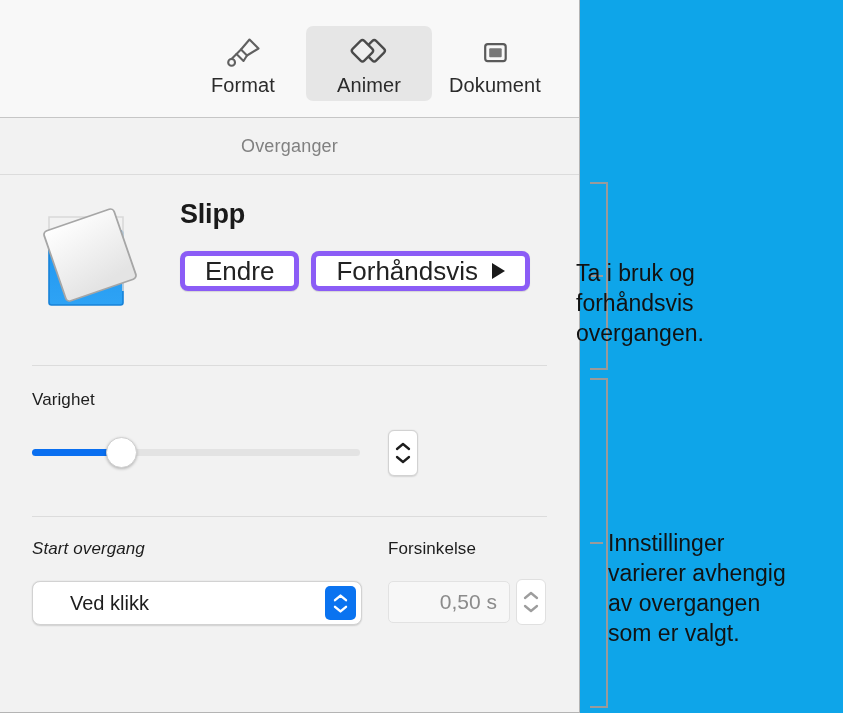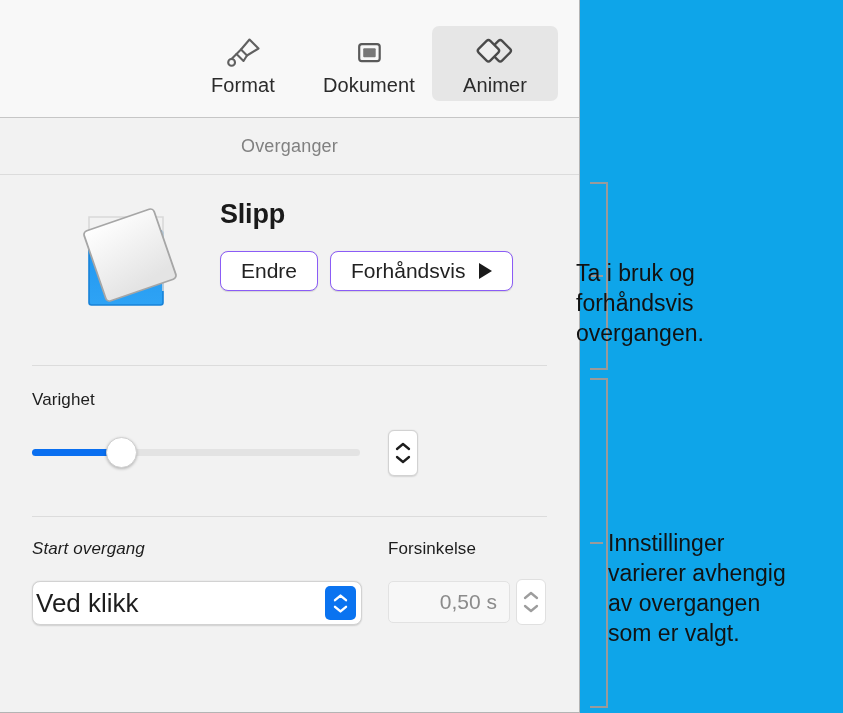--- a/index.html
+++ b/index.html
@@ -84,21 +84,20 @@
   .section-header-title {
     font-size: 18px;
     color: #818181;
     letter-spacing: 0.2px;
   }
 
   
   .transition-row {
     position: relative;
     height: 190px;
-    margin-left: 40px;
   }
 
   .thumb-wrap {
     position: absolute;
     left: 35px;
     top: 28px;
     width: 116px;
     height: 116px;
   }
 
@@ -119,24 +118,24 @@
     position: absolute;
     left: 180px;
     top: 76px;
     display: flex;
     gap: 12px;
   }
 
   .btn {
     height: 40px;
     background: #ffffff;
-    border: 1px solid #8b5cf6;
+    border: 5px solid #8b5cf6;
     border-radius: 8px;
     box-shadow: 0 0.5px 1px rgba(0,0,0,0.12);
-    font-size: 21px;
+    font-size: 26px;
     color: #222222;
     display: flex;
     align-items: center;
     justify-content: center;
     padding: 0 20px;
     cursor: default;
     font-family: "Liberation Sans", sans-serif;
   }
   .btn .play-tri {
     margin-left: 14px;
@@ -257,24 +256,25 @@
     height: 44px;
     background: #ffffff;
     border: 1px solid #d2d2d2;
     border-radius: 8px;
     box-shadow: 0 0.5px 1.5px rgba(0,0,0,0.14);
     display: flex;
     align-items: center;
     cursor: default;
   }
   .popup-text {
-    font-size: 26px;
+    font-size: 20px;
     color: #1d1d1d;
-    padding-left: 3px;
+    padding-left: 16px;
     flex: 1;
+    margin-left: 21px;
   }
   .popup-arrows {
     width: 31px;
     height: 34px;
     margin-right: 5px;
     background: #0a73f0;
     border-radius: 5px;
     display: flex;
     flex-direction: column;
     align-items: center;
@@ -322,40 +322,40 @@
                 <path d="M26.5 4.5 L35.5 13.5 L24 20.5 L18 14.5 Z"></path>
                 <path d="M18 14.5 L13.5 19 L20.5 26 L24 20.5"></path>
                 <path d="M13.5 19 L8.5 24"></path>
                 <circle cx="8.6" cy="27.4" r="3.4"></circle>
               </g>
             </svg>
           </div>
           <div class="tab-label">Format</div>
         </div>
 
-        <div class="tab">
-          <div class="tab-icon">
-            <svg width="38" height="34" viewBox="0 0 38 34">
-              <rect x="9.2" y="7.2" width="20.5" height="17" rx="2.6" fill="none" stroke="#5a5a5a" stroke-width="2.2"></rect>
-              <rect x="13.2" y="11.2" width="12.5" height="9" rx="1" fill="#777777"></rect>
-            </svg>
-          </div>
-          <div class="tab-label">Dokument</div>
-        </div>
-
         <div class="tab selected">
           <div class="tab-icon">
             <svg width="44" height="38" viewBox="0 0 44 38">
               <g fill="none" stroke="#4a4a4a" stroke-width="2.3" stroke-linejoin="round">
                 <rect x="19" y="7.5" width="16.5" height="16.5" rx="2.6" transform="rotate(45 27.25 15.75)"></rect>
                 <rect x="7.2" y="7.5" width="16.5" height="16.5" rx="2.6" transform="rotate(45 15.45 15.75)" fill="#eeeeee"></rect>
               </g>
             </svg>
           </div>
           <div class="tab-label">Animer</div>
+        </div>
+
+        <div class="tab">
+          <div class="tab-icon">
+            <svg width="38" height="34" viewBox="0 0 38 34">
+              <rect x="9.2" y="7.2" width="20.5" height="17" rx="2.6" fill="none" stroke="#5a5a5a" stroke-width="2.2"></rect>
+              <rect x="13.2" y="11.2" width="12.5" height="9" rx="1" fill="#777777"></rect>
+            </svg>
+          </div>
+          <div class="tab-label">Dokument</div>
         </div>
 
       </div>
     </div>
 
     <div class="section-header">
       <div class="section-header-title">Overganger</div>
     </div>
 
     <div class="transition-row">

